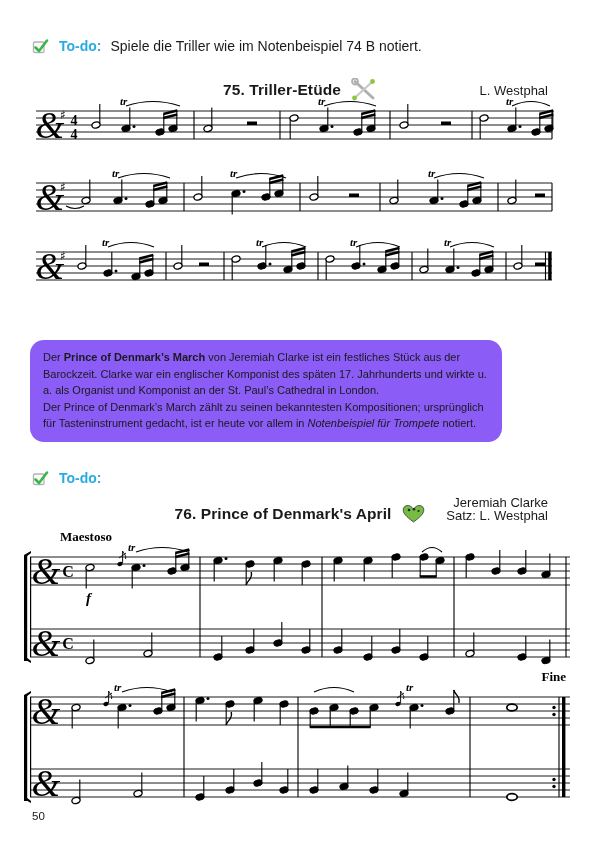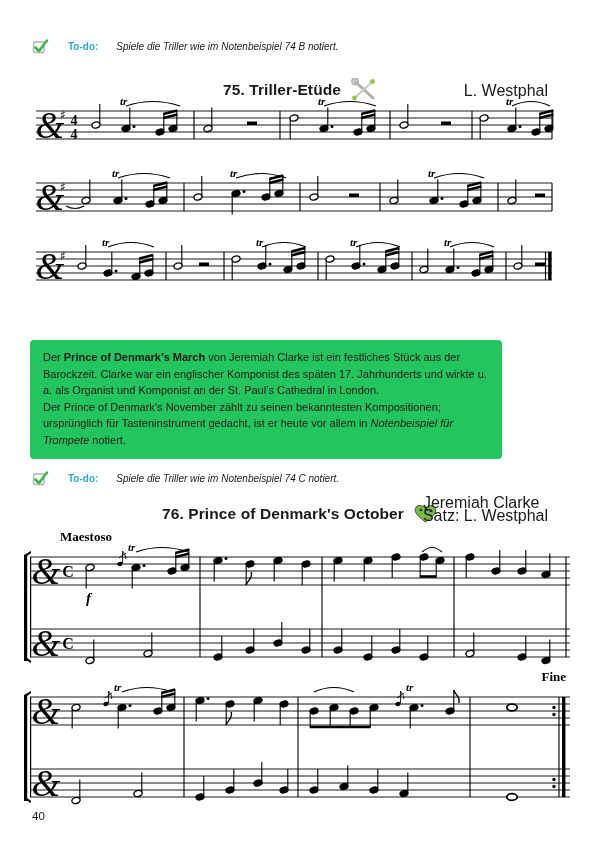--- a/index.html
+++ b/index.html
@@ -1,27 +1,27 @@
 <!DOCTYPE html>
 <html><head>
 <meta charset="utf-8">
 <style>
   html,body{margin:0;padding:0;}
   body{width:600px;height:849px;background:#ffffff;position:relative;
        font-family:"Liberation Sans",sans-serif;color:#111;overflow:hidden;}
   .abs{position:absolute;}
-  .todo{display:flex;align-items:center;gap:18px;font-size:10px;}
+  .todo{display:flex;align-items:center;gap:9px;font-size:14px;}
   .todo .check{width:18px;height:16px;flex:0 0 auto;}
   .todo-label{color:#29abe2;font-weight:bold;}
-  .todo-text{color:#1a1a1a;font-style:italic;}
+  .todo-text{color:#1a1a1a;}
   .title-row{left:0;width:600px;display:flex;justify-content:center;align-items:center;gap:9px;}
   .title-text{font-weight:bold;font-size:15.5px;color:#1a1a1a;letter-spacing:0.1px;}
-  .composer{right:52px;font-size:16px;line-height:13px;color:#1a1a1a;}
-  .infobox{left:30px;top:340px;width:472px;box-sizing:border-box;background:#22c55e;
-           padding:9px 13px 10px 13px;font-size:11px;line-height:16.6px;color:#1a1a1a;border-radius:4px;}
+  .composer{right:52px;text-align:right;font-size:13px;line-height:13px;color:#1a1a1a;}
+  .infobox{left:30px;top:340px;width:472px;box-sizing:border-box;background:#8b5cf6;
+           padding:9px 13px 10px 13px;font-size:11px;line-height:16.6px;color:#1a1a1a;border-radius:14px;}
   .infobox p{margin:0;}
   .pagenum{left:32px;top:810px;font-size:11.5px;color:#1a1a1a;}
   .score-host{position:absolute;}
   .score-svg{overflow:visible;display:block;}
   .m-tr{font:italic bold 11px "Liberation Serif",serif;}
   .m-tempo{font:bold 13px "Liberation Serif",serif;}
   .m-dyn{font:italic bold 15px "Liberation Serif",serif;}
   .m-fine{font:bold 13px "Liberation Serif",serif;}
   .m-clef{font:italic 37px "Liberation Serif",serif;}
   .m-key{font:12px "DejaVu Sans",sans-serif;}
@@ -250,34 +250,33 @@
       <ellipse cx="482" cy="30" rx="4.2" ry="3" transform="rotate(-16 482 30)" fill="#fff" stroke="#000" stroke-width="1.4"></ellipse>
       <line x1="485.8" y1="28.5" x2="485.8" y2="9" stroke="#000" stroke-width="1.1"></line>
       <rect x="499" y="26.5" width="10" height="3.5" fill="#000"></rect>
       <line x1="509.5" y1="16" x2="509.5" y2="44" stroke="#000" stroke-width="1.1"></line>
       <rect x="512.2" y="16" width="3.4" height="28" fill="#000"></rect>
     </svg>
   </div>
 
 <div class="abs infobox">
     <p><span>Der </span><span style="font-weight: bold;">Prince of Denmark’s March</span><span> von Jeremiah Clarke ist ein festliches Stück aus der Barockzeit. Clarke war ein englischer Komponist des späten 17. Jahrhunderts und wirkte u. a. als Organist und Komponist an der St. Paul’s Cathedral in London.</span></p>
-    <p><span>Der Prince of Denmark’s November zählt zu seinen bekanntesten Kompositionen; ursprünglich für Tasteninstrument gedacht, ist er heute vor allem in </span><span style="font-style: italic;">Notenbeispiel für Trompete</span><span> notiert.</span></p>
+    <p><span>Der Prince of Denmark’s March zählt zu seinen bekanntesten Kompositionen; ursprünglich für Tasteninstrument gedacht, ist er heute vor allem in </span><span style="font-style: italic;">Notenbeispiel für Trompete</span><span> notiert.</span></p>
   </div>
 
 <div class="abs todo" style="left:32px;top:470px;">
   <svg class="check" viewBox="0 0 18 16">
     <rect x="1.5" y="4" width="10.5" height="10.5" rx="1.2" fill="#fbfbfb" stroke="#b3b3b3" stroke-width="1.3"></rect>
     <path d="M3.5 9.5 L7 13 L15 2.5" fill="none" stroke="#39b54a" stroke-width="2.6" stroke-linecap="round" stroke-linejoin="round"></path>
   </svg>
   <span class="todo-label">To-do:</span>
-  <span class="todo-text">Spiele die Triller wie im Notenbeispiel 74 C notiert.</span>
 </div>
 
 <div class="abs title-row" style="top:503px;">
-  <span class="title-text">76. Prince of Denmark's October</span>
+  <span class="title-text">76. Prince of Denmark's April</span>
   <svg width="25" height="21" viewBox="0 0 25 21">
     <path d="M12.5 19 C 5 13.5, 1 9.5, 2.5 5.2 C 3.6 2.1, 8.2 1.6, 10.8 4.2 L12.5 5.9 L14.2 4.2 C 16.8 1.6, 21.4 2.1, 22.5 5.2 C 24 9.5, 20 13.5, 12.5 19 Z" fill="#76bc43" stroke="#333" stroke-width="0.8"></path>
     <circle cx="8" cy="7" r="1.3" fill="#222"></circle>
     <circle cx="13" cy="6.2" r="1.3" fill="#222"></circle>
     <circle cx="17.5" cy="8" r="1.1" fill="#222"></circle>
   </svg>
 </div>
 
 <div class="abs composer" style="top:496px;">
   <div>Jeremiah Clarke</div>
@@ -479,13 +478,13 @@
       <line x1="317.8" y1="116" x2="317.8" y2="96.5" stroke="#000" stroke-width="1.1"></line>
       <ellipse cx="344" cy="121" rx="4.2" ry="3" transform="rotate(-16 344 121)" fill="#000" stroke="#000" stroke-width="1"></ellipse>
       <line x1="347.8" y1="119.5" x2="347.8" y2="100" stroke="#000" stroke-width="1.1"></line>
       <ellipse cx="374" cy="124.5" rx="4.2" ry="3" transform="rotate(-16 374 124.5)" fill="#000" stroke="#000" stroke-width="1"></ellipse>
       <line x1="377.8" y1="123" x2="377.8" y2="103.5" stroke="#000" stroke-width="1.1"></line>
       <ellipse cx="482" cy="128" rx="5.2" ry="3.3" fill="#fff" stroke="#000" stroke-width="1.7"></ellipse>
       <text x="536" y="12" class="m-fine" text-anchor="end">Fine</text>
     </svg>
   </div>
 
-<div class="abs pagenum">40</div>
+<div class="abs pagenum">50</div>
 
 </body></html>

